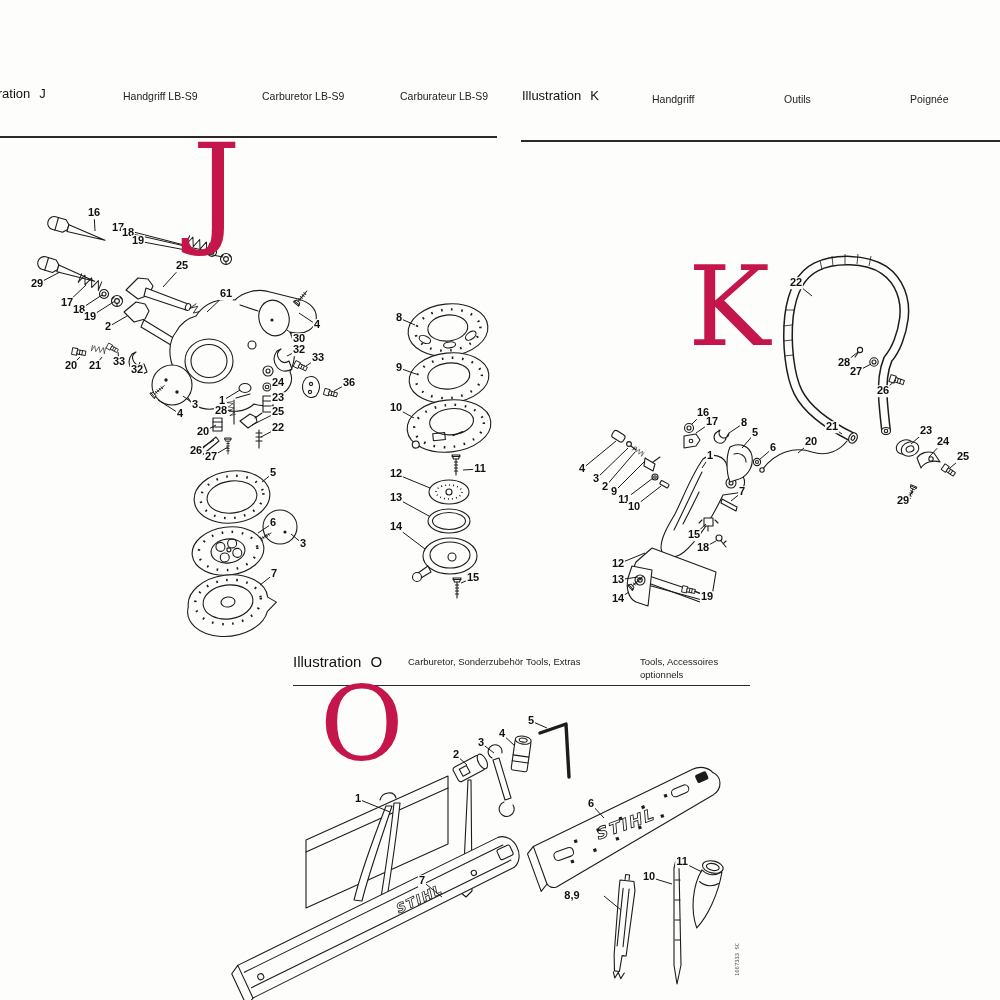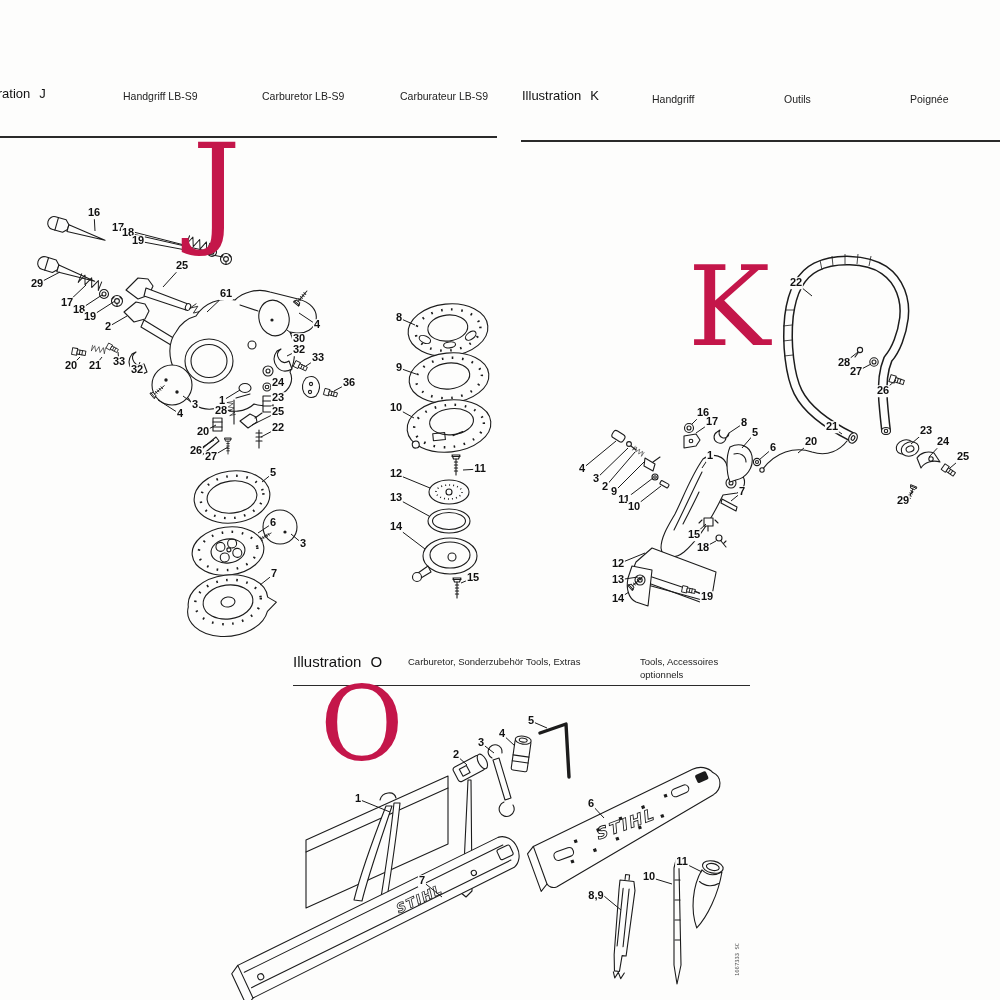--- a/index.html
+++ b/index.html
@@ -509,21 +509,21 @@
       <span class="cal" style="left: 618px; top: 580px;">13</span>
       <span class="cal" style="left: 618px; top: 599px;">14</span>
       <span class="cal" style="left: 707px; top: 597px;">19</span>
       <span class="cal" style="left: 358px; top: 799px;">1</span>
       <span class="cal" style="left: 456px; top: 755px;">2</span>
       <span class="cal" style="left: 481px; top: 743px;">3</span>
       <span class="cal" style="left: 502px; top: 734px;">4</span>
       <span class="cal" style="left: 531px; top: 721px;">5</span>
       <span class="cal" style="left: 591px; top: 804px;">6</span>
       <span class="cal" style="left: 422px; top: 881px;">7</span>
-      <span class="cal" style="left: 596px; top: 896px;">8,9</span>
+      <span class="cal" style="left: 572px; top: 896px;">8,9</span>
       <span class="cal" style="left: 649px; top: 877px;">10</span>
       <span class="cal" style="left: 682px; top: 862px;">11</span>
     </div>
 
   <div class="t t-ill" style="left:-29px;top:85px"><span>Illustration</span><span class="ltr">J</span></div>
   <div class="t" style="left:123px;top:89px">Handgriff LB-S9</div>
   <div class="t" style="left:262px;top:89px">Carburetor LB-S9</div>
   <div class="t" style="left:400px;top:89px">Carburateur LB-S9</div>
   <div class="rule" style="left:0;top:136px;width:497px;height:1.5px"></div>
 

